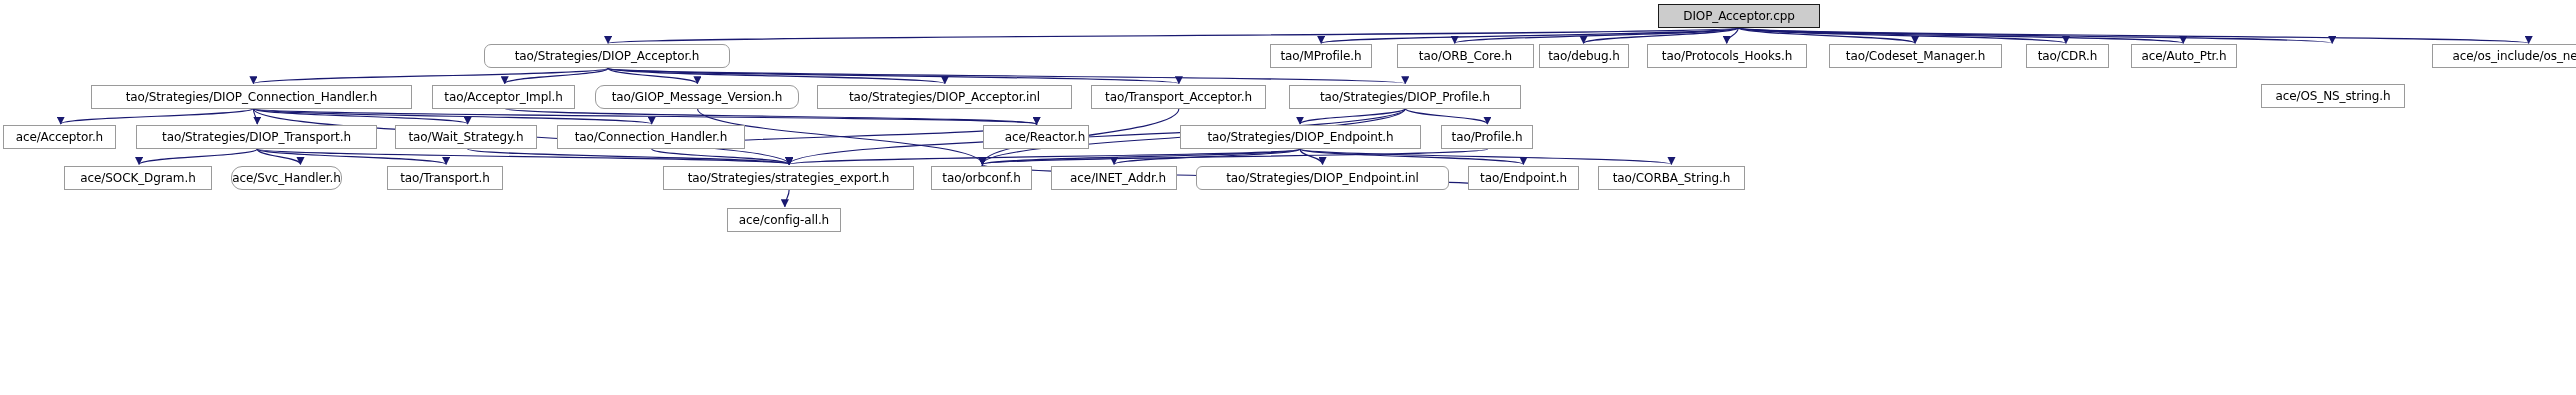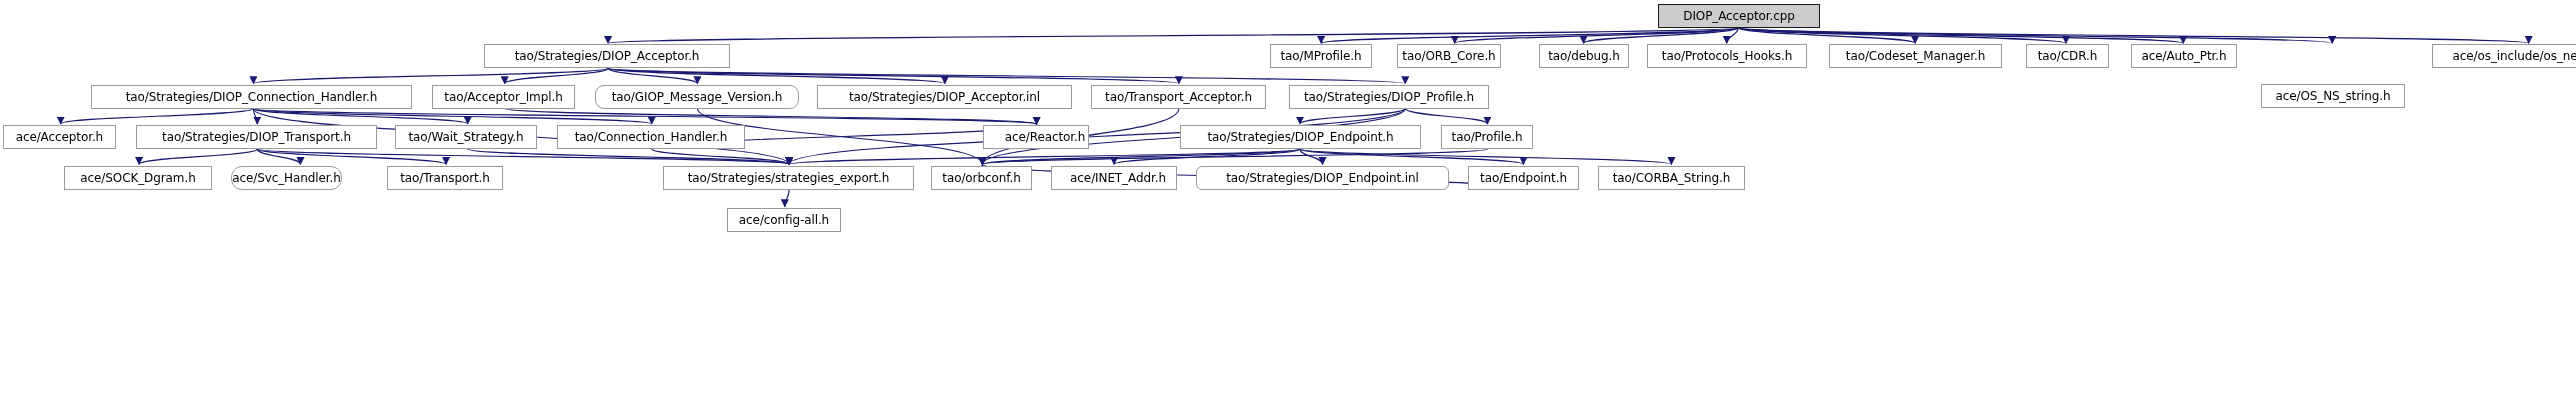--- a/index.html
+++ b/index.html
@@ -66,36 +66,36 @@
         <path d="M 676.5 155 C 676.5 163, 819.5 163, 819.5 171" fill="none" stroke="#191970" stroke-width="1.2" marker-end="url(#ah)"></path>
         <path d="M 523.5 113 C 523.5 121, 1077 121, 1077 129" fill="none" stroke="#191970" stroke-width="1.2" marker-end="url(#ah)"></path>
         <path d="M 724 113 C 724 142, 1020.5 142, 1020.5 171" fill="none" stroke="#191970" stroke-width="1.2" marker-end="url(#ah)"></path>
         <path d="M 1225 113 C 1225 142, 1020.5 142, 1020.5 171" fill="none" stroke="#191970" stroke-width="1.2" marker-end="url(#ah)"></path>
         <path d="M 1546 155 C 1546 163, 1020.5 163, 1020.5 171" fill="none" stroke="#191970" stroke-width="1.2" marker-end="url(#ah)"></path>
         <path d="M 1583.5 197 C 1583.5 184, 1020.5 184, 1020.5 171" fill="none" stroke="#191970" stroke-width="1.2" marker-end="url(#ah)"></path>
       </g>
   </svg>
   <div id="node-layer">
       <div class="node root" style="left: 1658px; top: 3.8px; width: 162px;">DIOP_Acceptor.cpp</div>
-      <div class="node" style="left: 484px; top: 44px; width: 246px;">tao/Strategies/DIOP_Acceptor.h</div>
+      <div class="node" style="left: 484px; top: 44px; width: 246px; border-radius: 7px;">tao/Strategies/DIOP_Acceptor.h</div>
       <div class="node" style="left: 1270px; top: 44px; width: 102px;">tao/MProfile.h</div>
-      <div class="node" style="left: 1397px; top: 44px; width: 104px;">tao/ORB_Core.h</div>
+      <div class="node" style="left: 1397px; top: 44px; width: 137px;">tao/ORB_Core.h</div>
       <div class="node" style="left: 1539px; top: 44px; width: 90px;">tao/debug.h</div>
       <div class="node" style="left: 1647px; top: 44px; width: 160px;">tao/Protocols_Hooks.h</div>
       <div class="node" style="left: 1829px; top: 44px; width: 173px;">tao/Codeset_Manager.h</div>
       <div class="node" style="left: 2026px; top: 44px; width: 83px;">tao/CDR.h</div>
       <div class="node" style="left: 2131px; top: 44px; width: 106px;">ace/Auto_Ptr.h</div>
       <div class="node" style="left: 2261px; top: 44px; width: 144px; margin-top: 40px;">ace/OS_NS_string.h</div>
       <div class="node" style="left: 2432px; top: 44px; width: 197px;">ace/os_include/os_netdb.h</div>
       <div class="node" style="left: 91px; top: 85px; width: 321px;">tao/Strategies/DIOP_Connection_Handler.h</div>
       <div class="node" style="left: 432px; top: 85px; width: 143px;">tao/Acceptor_Impl.h</div>
       <div class="node" style="left: 595px; top: 85px; width: 204px; border-radius: 9px;">tao/GIOP_Message_Version.h</div>
       <div class="node" style="left: 817px; top: 85px; width: 255px;">tao/Strategies/DIOP_Acceptor.inl</div>
       <div class="node" style="left: 1091px; top: 85px; width: 175px;">tao/Transport_Acceptor.h</div>
-      <div class="node" style="left: 1289px; top: 85px; width: 200px;">tao/Strategies/DIOP_Profile.h</div>
+      <div class="node" style="left: 1289px; top: 85px; width: 232px;">tao/Strategies/DIOP_Profile.h</div>
       <div class="node" style="left: 2.9px; top: 125px; width: 113px;">ace/Acceptor.h</div>
       <div class="node" style="left: 136px; top: 125px; width: 241px;">tao/Strategies/DIOP_Transport.h</div>
       <div class="node" style="left: 395px; top: 125px; width: 142px;">tao/Wait_Strategy.h</div>
       <div class="node" style="left: 557px; top: 125px; width: 188px;">tao/Connection_Handler.h</div>
       <div class="node" style="left: 983px; top: 125px; width: 106px; padding-left: 18px;">ace/Reactor.h</div>
       <div class="node" style="left: 1180px; top: 125px; width: 241px;">tao/Strategies/DIOP_Endpoint.h</div>
       <div class="node" style="left: 1441px; top: 125px; width: 92px;">tao/Profile.h</div>
       <div class="node" style="left: 64px; top: 166px; width: 148px;">ace/SOCK_Dgram.h</div>
       <div class="node" style="left: 231px; top: 166px; width: 111px; border-radius: 11px;">ace/Svc_Handler.h</div>
       <div class="node" style="left: 387px; top: 166px; width: 116px;">tao/Transport.h</div>

